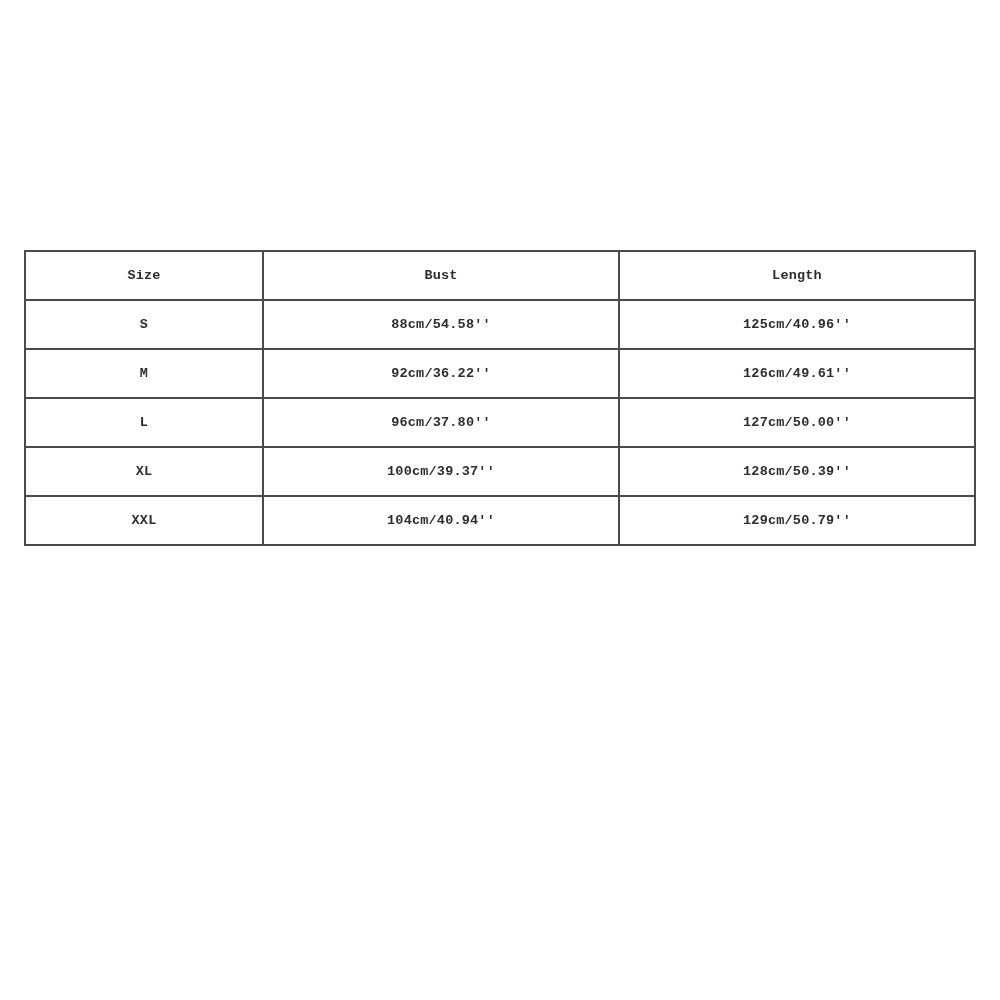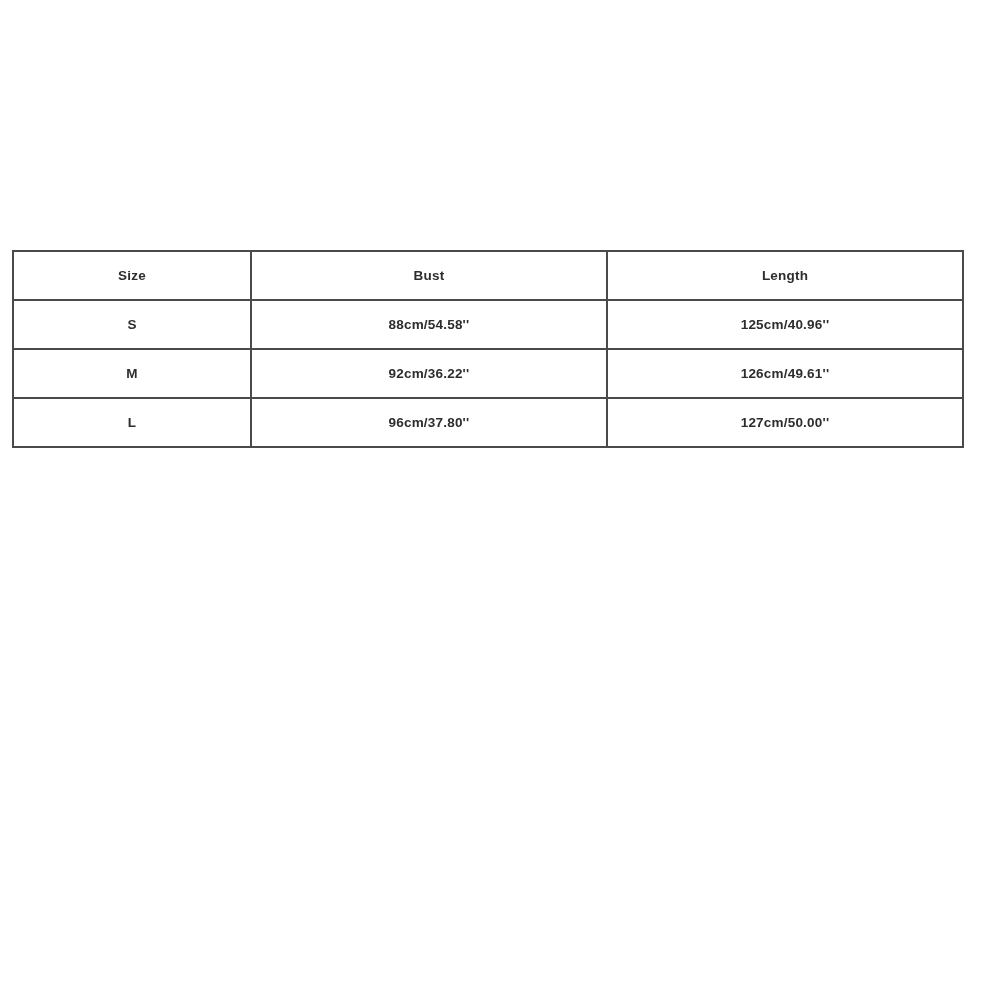--- a/index.html
+++ b/index.html
@@ -8,25 +8,26 @@
   }
   body {
     width: 1000px;
     height: 1000px;
     background: #ffffff;
     position: relative;
     font-family: "Liberation Sans", sans-serif;
   }
   .size-table {
     position: absolute;
-    left: 12px;
+    left: 24px;
     top: 250px;
     width: 950px;
     border-collapse: collapse;
     table-layout: fixed;
+    font-family: Liberation Mono, monospace;
   }
   .size-table th,
   .size-table td {
     border: 2px solid #4a4a4a;
     height: 47px;
     text-align: center;
     vertical-align: middle;
     font-size: 13.5px;
     font-weight: bold;
     color: #2d2d2d;
@@ -63,14 +64,24 @@
       <tr>
         <td>M</td>
         <td>92cm/36.22''</td>
         <td>126cm/49.61''</td>
       </tr>
       <tr>
         <td>L</td>
         <td>96cm/37.80''</td>
         <td>127cm/50.00''</td>
       </tr>
+      <tr>
+        <td>XL</td>
+        <td>100cm/39.37''</td>
+        <td>128cm/50.39''</td>
+      </tr>
+      <tr>
+        <td>XXL</td>
+        <td>104cm/40.94''</td>
+        <td>129cm/50.79''</td>
+      </tr>
     </tbody>
 </table>
 
 </body></html>

